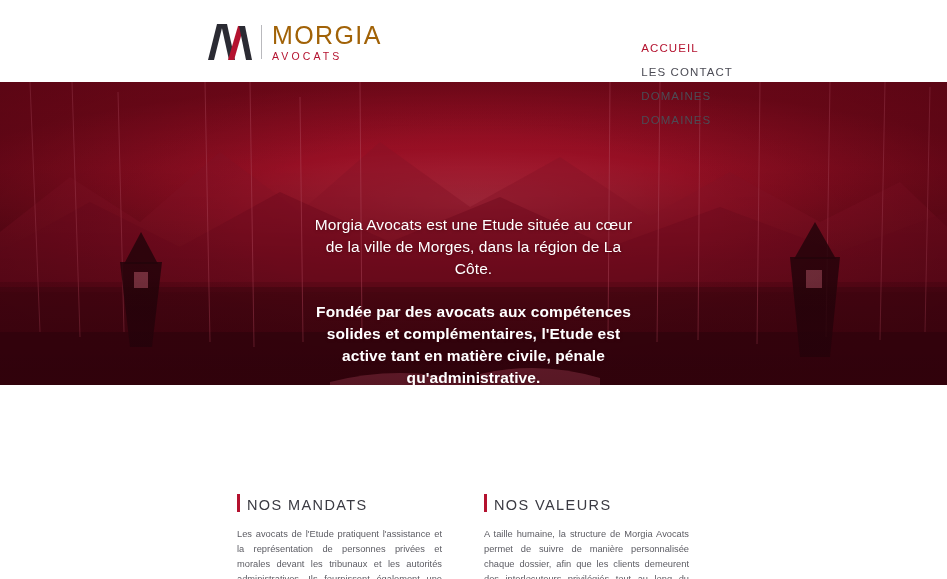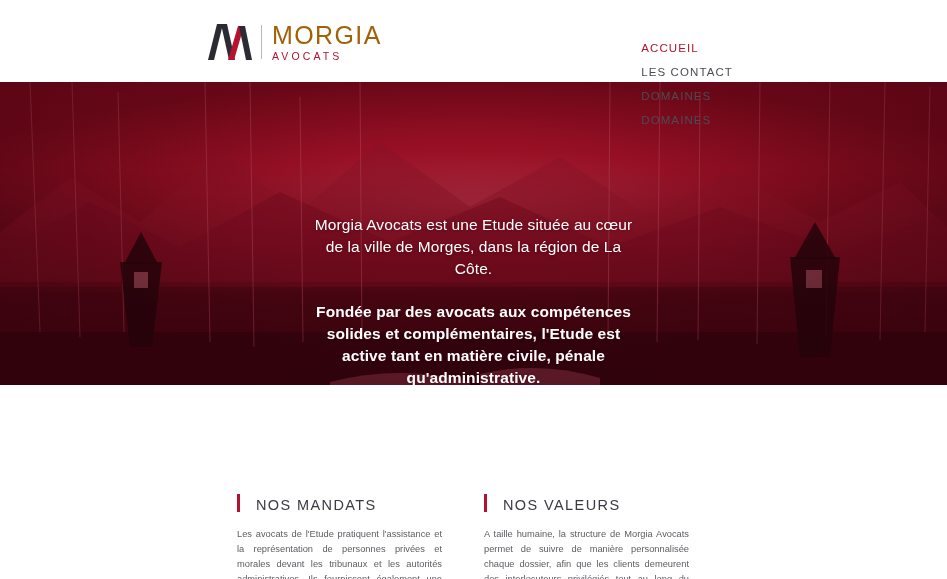--- a/index.html
+++ b/index.html
@@ -151,21 +151,21 @@
     position: absolute;
     top: 55px;
     width: 205px;
   }
   .col-mandats { left: 237px; }
   .col-valeurs { left: 484px; }
 
   .col-title-row {
     display: flex;
     align-items: baseline;
-    gap: 16px;
+    gap: 7px;
     margin-bottom: 14px;
   }
   .col-bar {
     width: 3px;
     height: 18px;
     background: #b4122f;
     position: relative;
     top: 2px;
     flex: 0 0 3px;
   }

